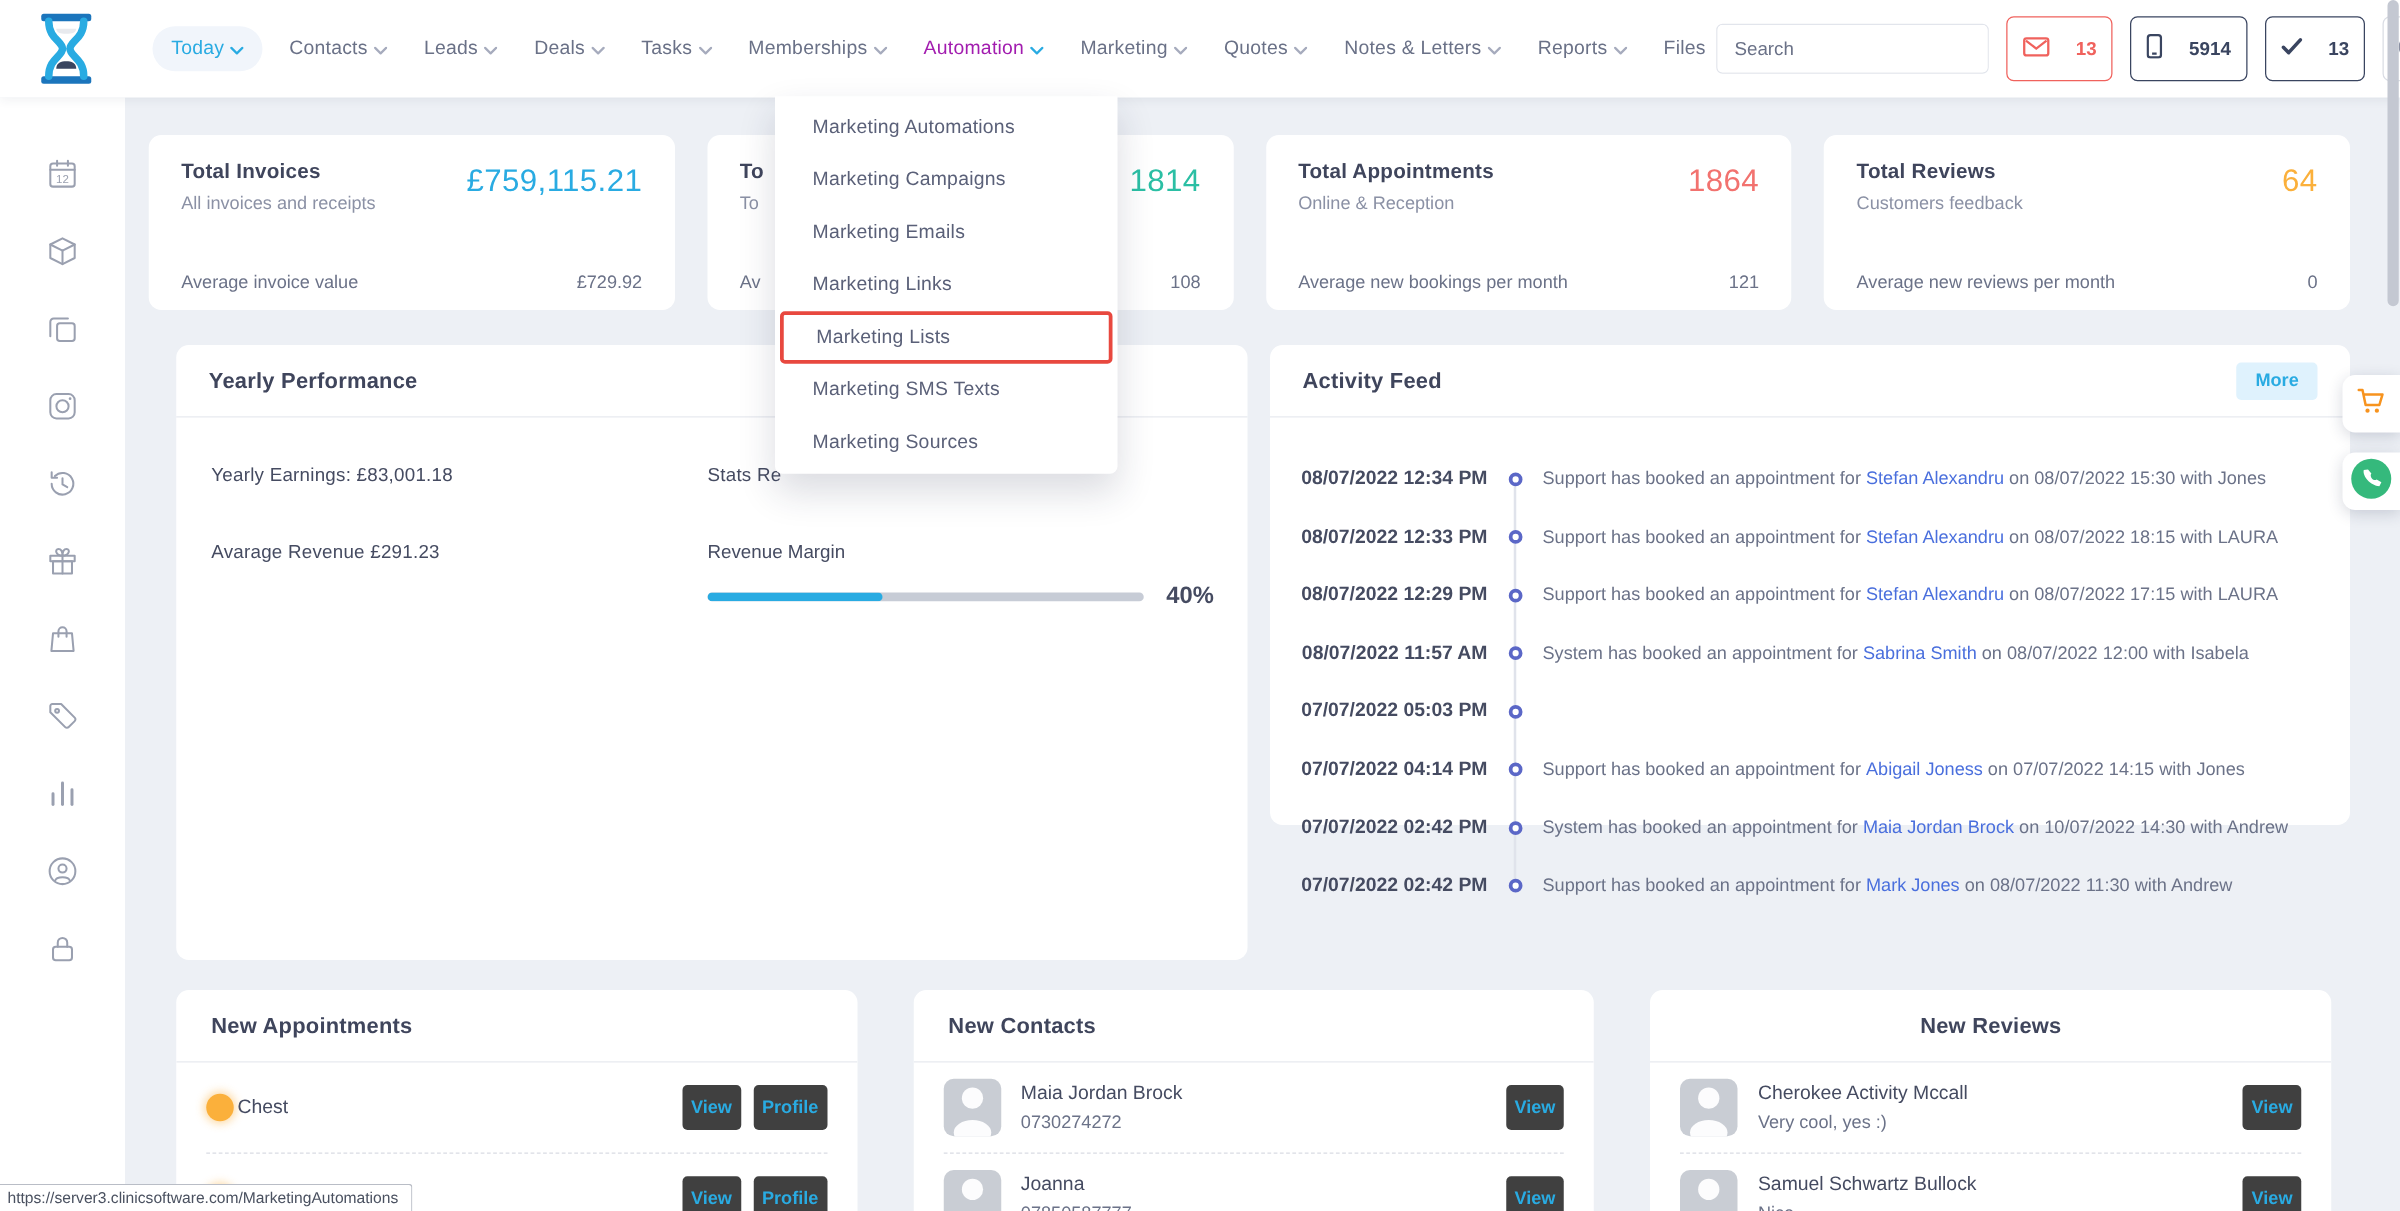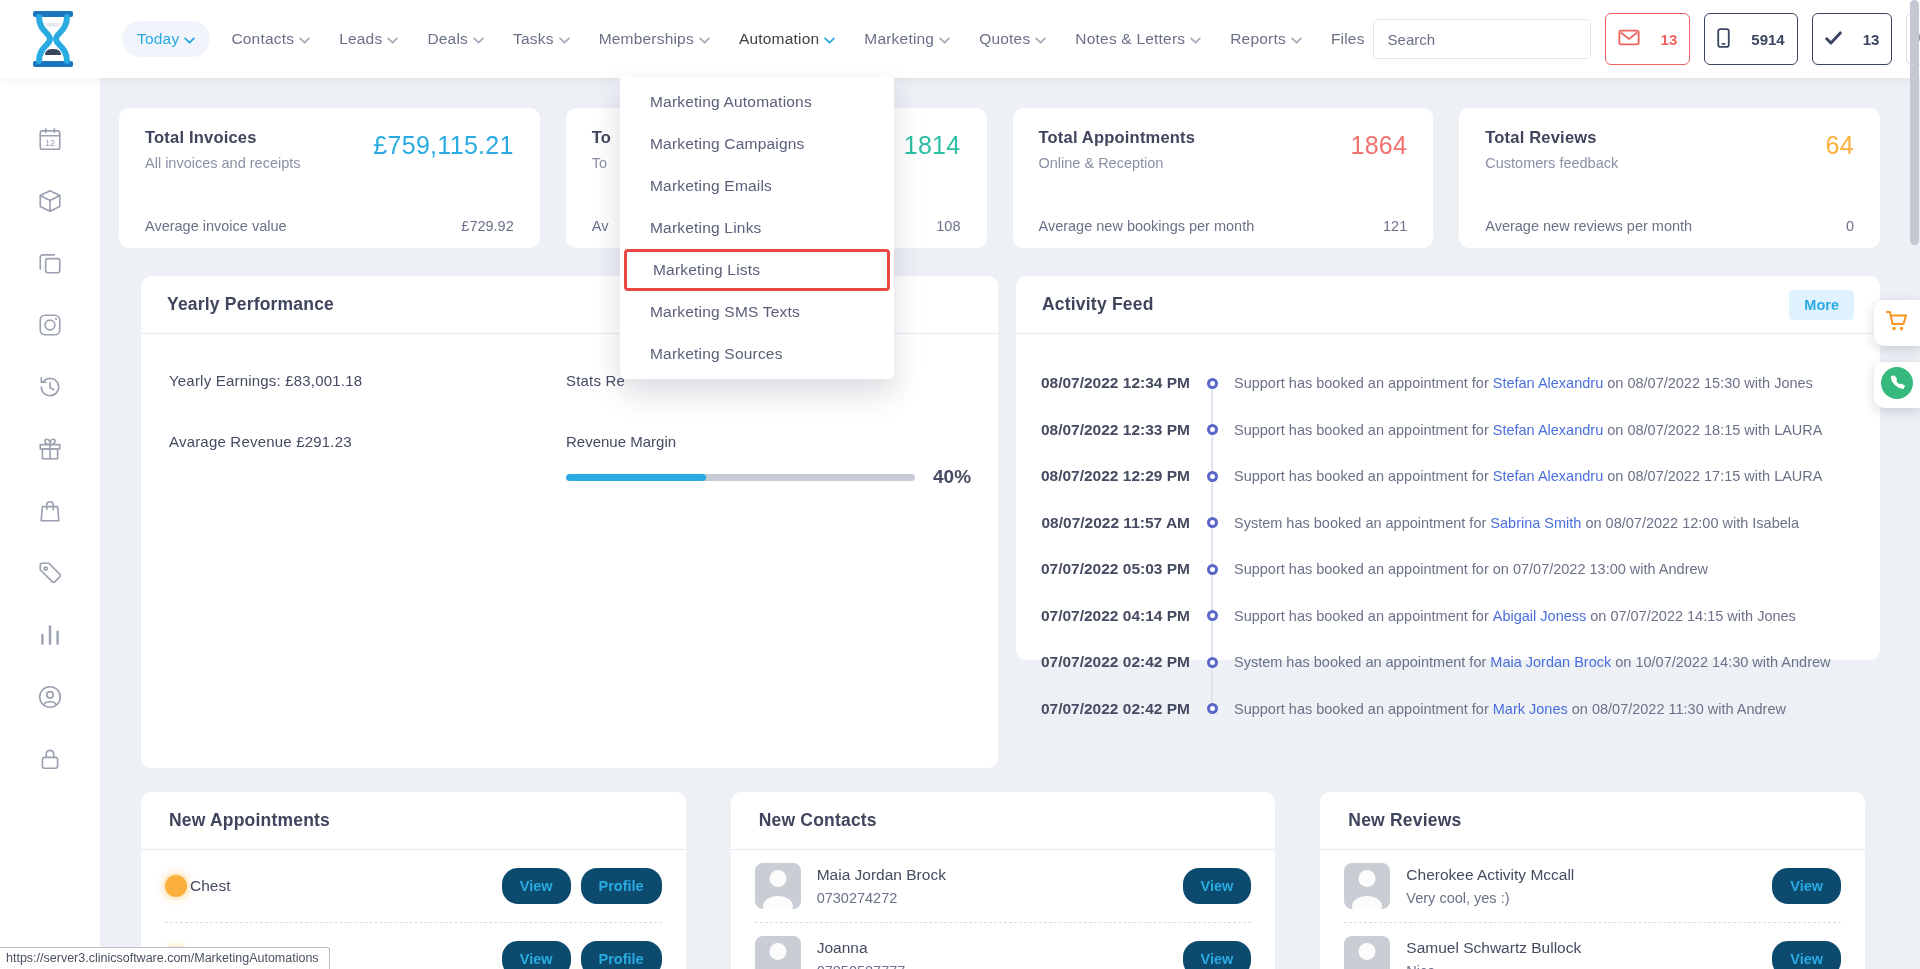--- a/index.html
+++ b/index.html
@@ -10,21 +10,21 @@
   
   .navbar{position:absolute;left:0;top:0;width:1920px;height:78px;background:#fff;
     display:flex;align-items:center;box-shadow:0 2px 8px rgba(40,50,80,.07);z-index:30;padding:0 24px 0 28px;}
   .logo{width:50px;height:60px;margin-right:44px;cursor:pointer;flex:none;}
   .nav-list{display:flex;align-items:center;gap:13px;}
   .nav-item{display:flex;align-items:center;gap:5px;color:#6a7187;font-size:15.5px;font-weight:500;
     letter-spacing:.2px;padding:9px 8px;cursor:pointer;white-space:nowrap;}
   .nav-item .caret{display:flex;color:#a6abbd;margin-top:2px;}
   .nav-item.active-pill{background:#f1f5fb;border-radius:19px;color:#29abe2;padding:9px 15px;}
   .nav-item.active-pill .caret{color:#29abe2;}
-  .nav-item.active-blue{color:#404040;}
+  .nav-item.active-blue{color:#a21caf;}
   .nav-item.active-blue .caret{color:#29abe2;}
 
   .nav-right{margin-left:auto;display:flex;align-items:center;gap:14px;}
   .searchbox{width:218px;height:40px;border:1px solid #e2e5ec;border-radius:5px;display:flex;align-items:center;overflow:hidden;background:#fff;}
   .searchbox input{flex:1;border:none;outline:none;height:100%;padding:0 14px;font-size:15px;color:#454b61;
     font-family:"Liberation Sans",sans-serif;}
   .searchbox input::placeholder{color:#6a7187;}
   .badge-box{height:52px;border-radius:6px;display:flex;align-items:center;gap:21px;padding:0 12px;
     font-size:15px;font-weight:600;cursor:pointer;background:#fff;}
   .badge-red{border:1px solid #f0625d;color:#f0625d;}
@@ -77,22 +77,22 @@
 
   
   .bottom-row{position:absolute;left:141px;top:792px;width:1724px;display:flex;gap:45px;z-index:5;}
   .bpanel{flex:1;background:#fff;border-radius:10px 10px 0 0;height:210px;overflow:hidden;}
   .rows{padding:0 24px;margin:0;list-style:none;}
   .row{display:flex;align-items:center;height:72px;}
   .row + .row{border-top:1.5px dashed #d9dce3;}
   .dot{width:22px;height:22px;border-radius:50%;flex:none;box-shadow:0 0 7px 2px rgba(251,176,59,.45);}
   .row-label{font-size:15.5px;color:#454b61;margin-left:3px;font-weight:500;}
   .row-actions{margin-left:auto;display:flex;gap:10px;}
-  .btn-light{background:#0c4a6e;color:#29abe2;font-size:14.5px;font-weight:600;border-radius:16px;
-    padding:10px 18px;cursor:pointer;}
+  .btn-light{background:#404040;color:#29abe2;font-size:14.5px;font-weight:600;border-radius:4px;
+    padding:10px 7px;cursor:pointer;}
   .pavatar{width:46px;height:46px;border-radius:8px;background:#c9cdd4;position:relative;overflow:hidden;flex:none;}
   .pavatar::before{content:"";position:absolute;left:50%;top:7px;transform:translateX(-50%);
     width:17px;height:17px;border-radius:50%;background:#fcfcfd;}
   .pavatar::after{content:"";position:absolute;left:50%;bottom:-7px;transform:translateX(-50%);
     width:30px;height:20px;border-radius:50%;background:#fcfcfd;}
   .pstack{margin-left:16px;display:flex;flex-direction:column;gap:6px;}
   .pname{font-size:15.5px;font-weight:500;color:#454b61;}
   .pdetail{font-size:14.5px;color:#6b7288;}
 
   
@@ -474,21 +474,20 @@
 
         <div class="feed-row">
           <div class="feed-time">08/07/2022 11:57 AM</div>
           <span class="feed-marker"></span>
           <div class="feed-text"><span>System has booked an appointment for </span><span class="feed-link">Sabrina Smith</span><span> on 08/07/2022 12:00 with Isabela</span></div>
         </div>
 
         <div class="feed-row">
           <div class="feed-time">07/07/2022 05:03 PM</div>
           <span class="feed-marker"></span>
-          <div class="feed-text"><span>Support has booked an appointment for </span><span class="feed-link"></span><span>on 07/07/2022 13:00 with Andrew</span></div>
         </div>
 
         <div class="feed-row">
           <div class="feed-time">07/07/2022 04:14 PM</div>
           <span class="feed-marker"></span>
           <div class="feed-text"><span>Support has booked an appointment for </span><span class="feed-link">Abigail Joness</span><span> on 07/07/2022 14:15 with Jones</span></div>
         </div>
 
         <div class="feed-row">
           <div class="feed-time">07/07/2022 02:42 PM</div>
@@ -557,21 +556,21 @@
             <span class="pdetail">07850587777</span>
           </span>
           <span class="row-actions">
             <button class="btn-light">View</button>
           </span>
         </li>
       </ul>
   </div>
 
   <div class="bpanel">
-    <div class="panel-head" style="padding:0 28px;">
+    <div class="panel-head" style="padding:0 28px;justify-content:center;">
       <div class="panel-title">New Reviews</div>
     </div>
     <ul class="rows">
 
         <li class="row">
           <span class="pavatar"></span>
           <span class="pstack">
             <span class="pname">Cherokee Activity Mccall</span>
             <span class="pdetail">Very cool, yes :)</span>
           </span>

